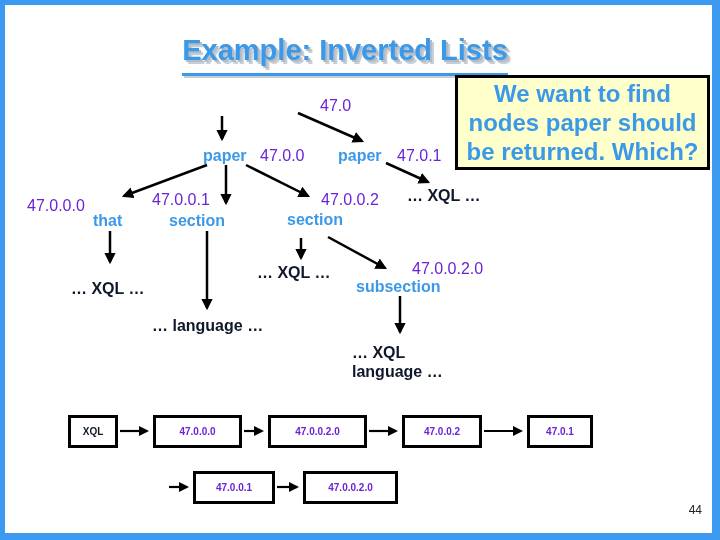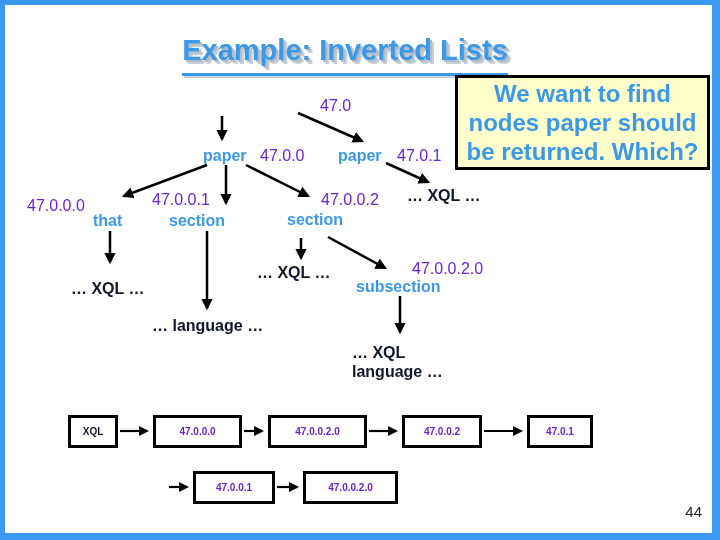--- a/index.html
+++ b/index.html
@@ -44,21 +44,21 @@
   svg.arrows{position:absolute;left:0;top:0;pointer-events:none;}
   .lbox{
     position:absolute;
     background:#ffffff;
     border:3px solid #000000;
     display:flex;align-items:center;justify-content:center;
     font-weight:bold;font-size:10px;text-align:right;
   }
   #pagenum{
     left:672px;top:503px;width:30px;
-    font-size:15px;color:#222;text-align:right;font-weight:normal;
+    font-size:12px;color:#222;text-align:right;font-weight:normal;
   }
 </style>
 </head>
 <body>
 
 <div id="slide">
   <div id="paper"></div>
 
   <div class="abs" id="title">
     <span class="tinner">Example: Inverted Lists</span>

